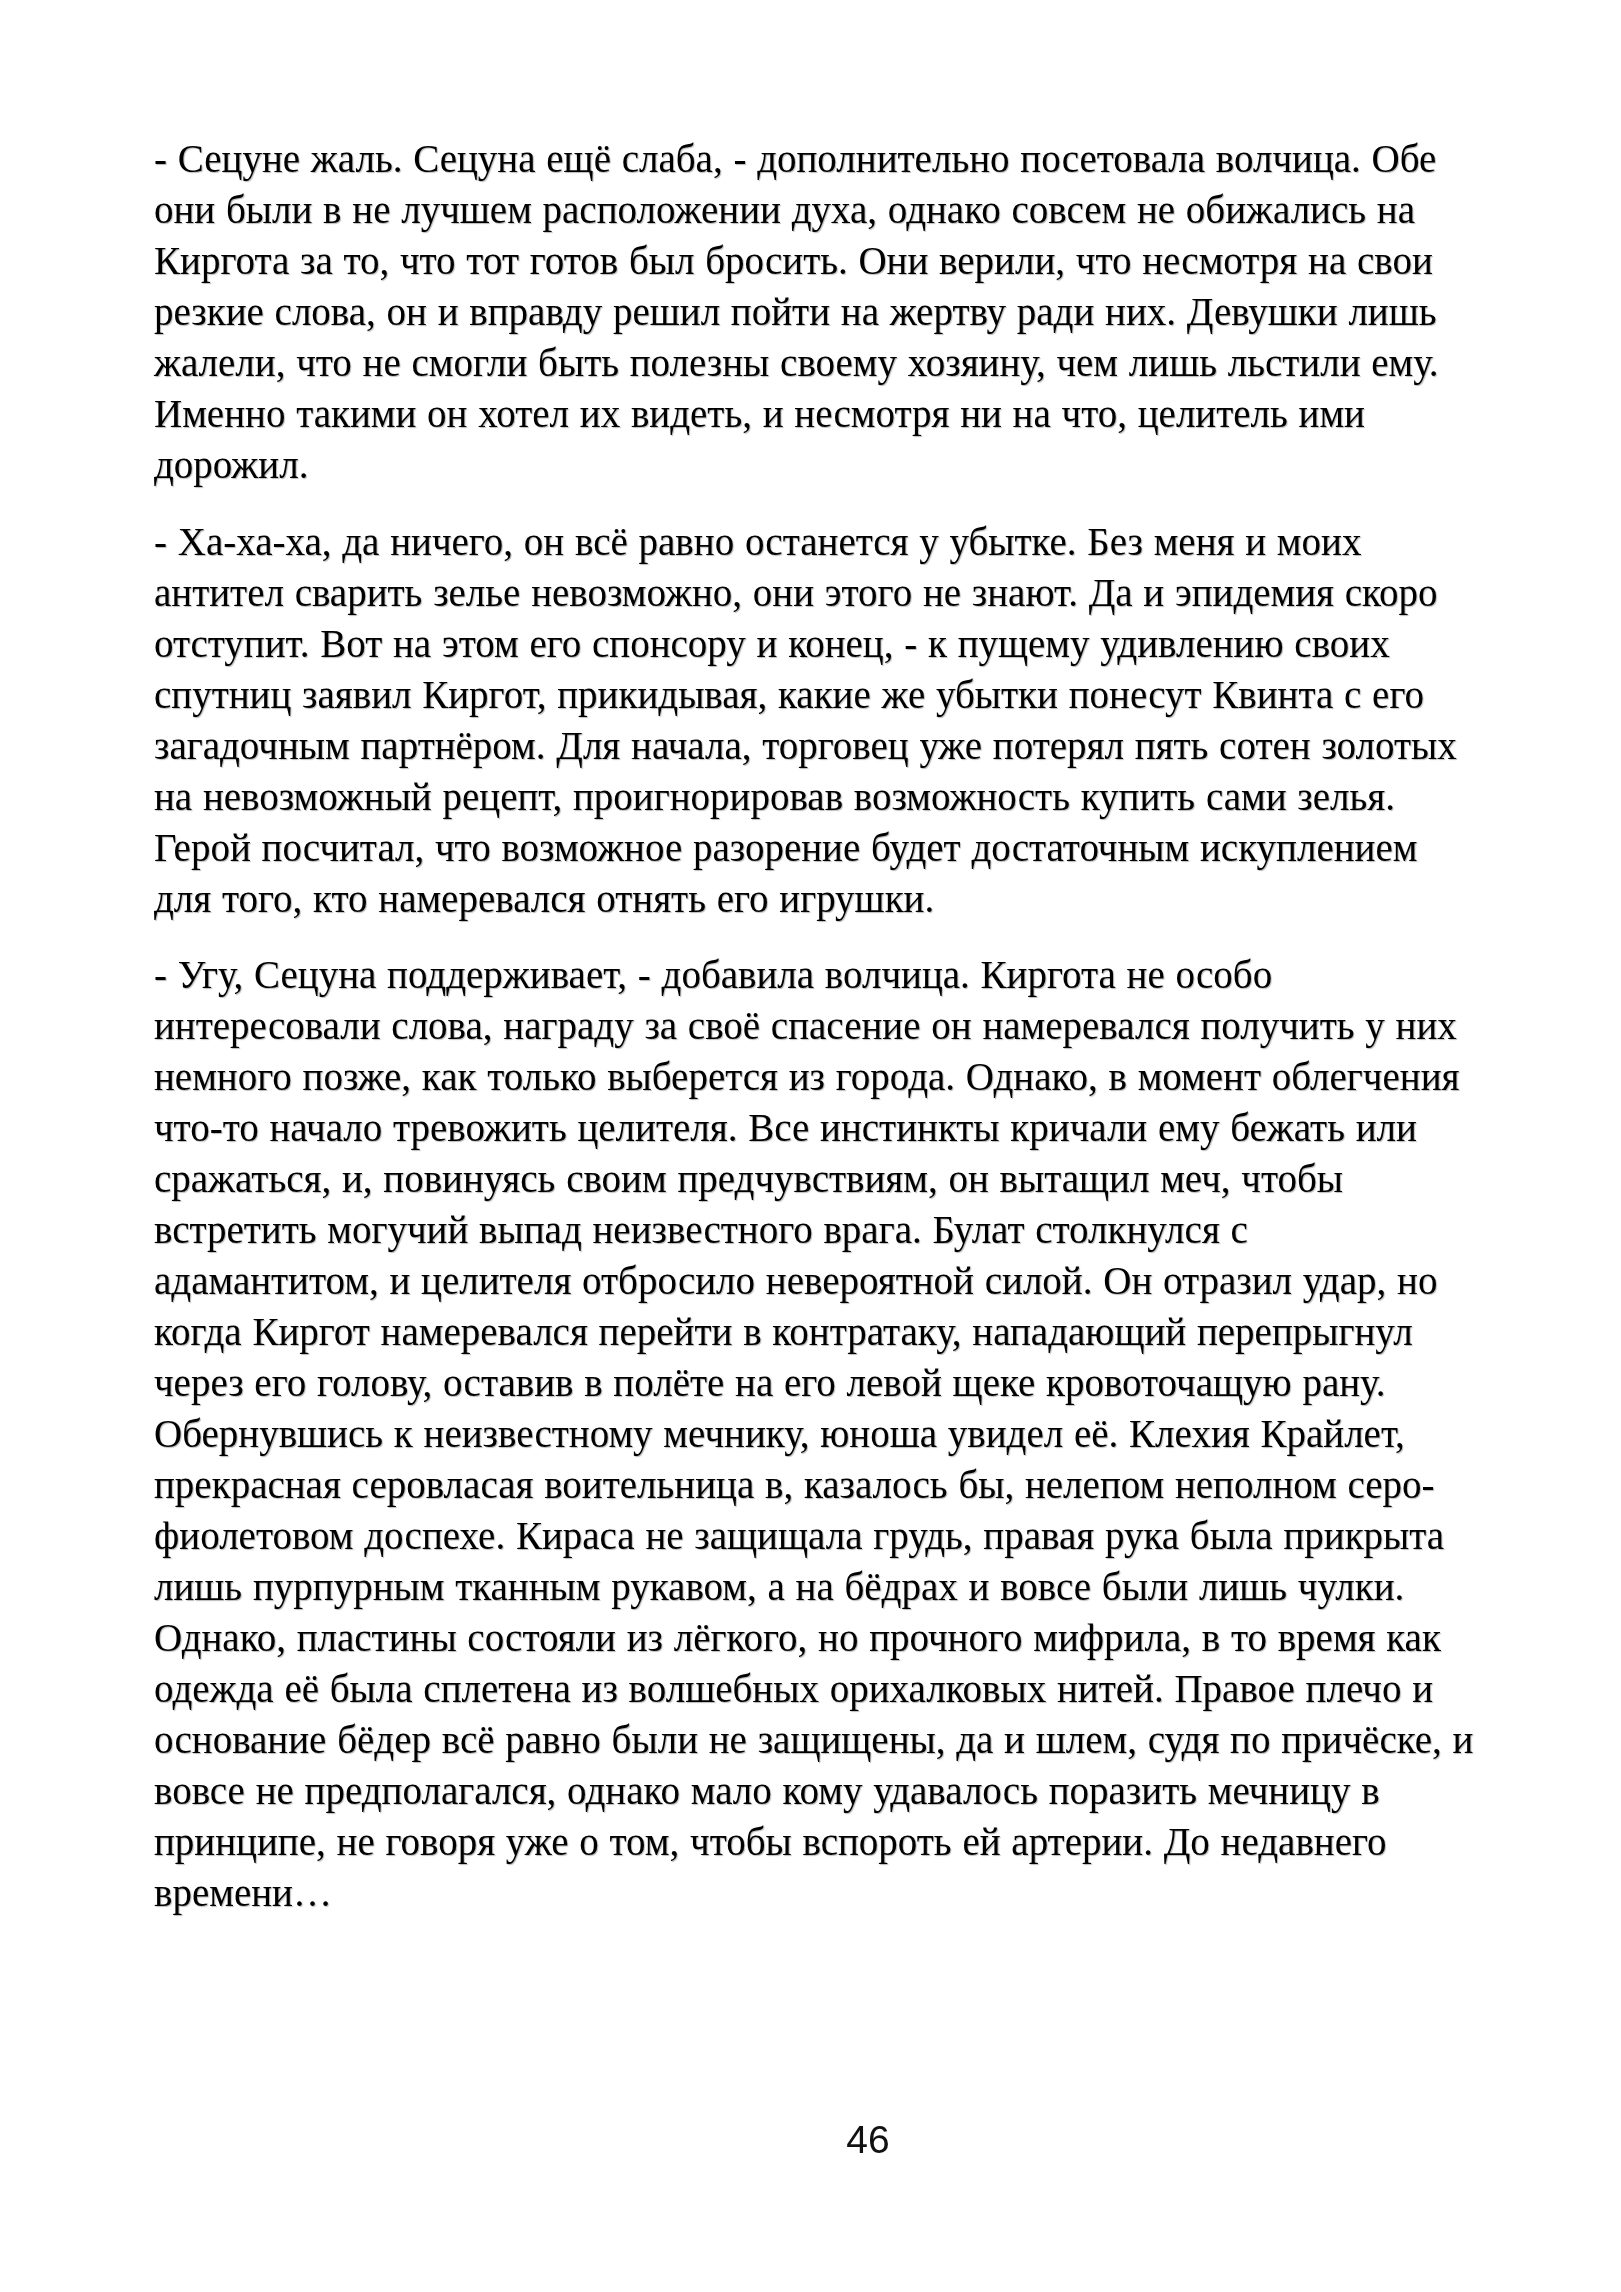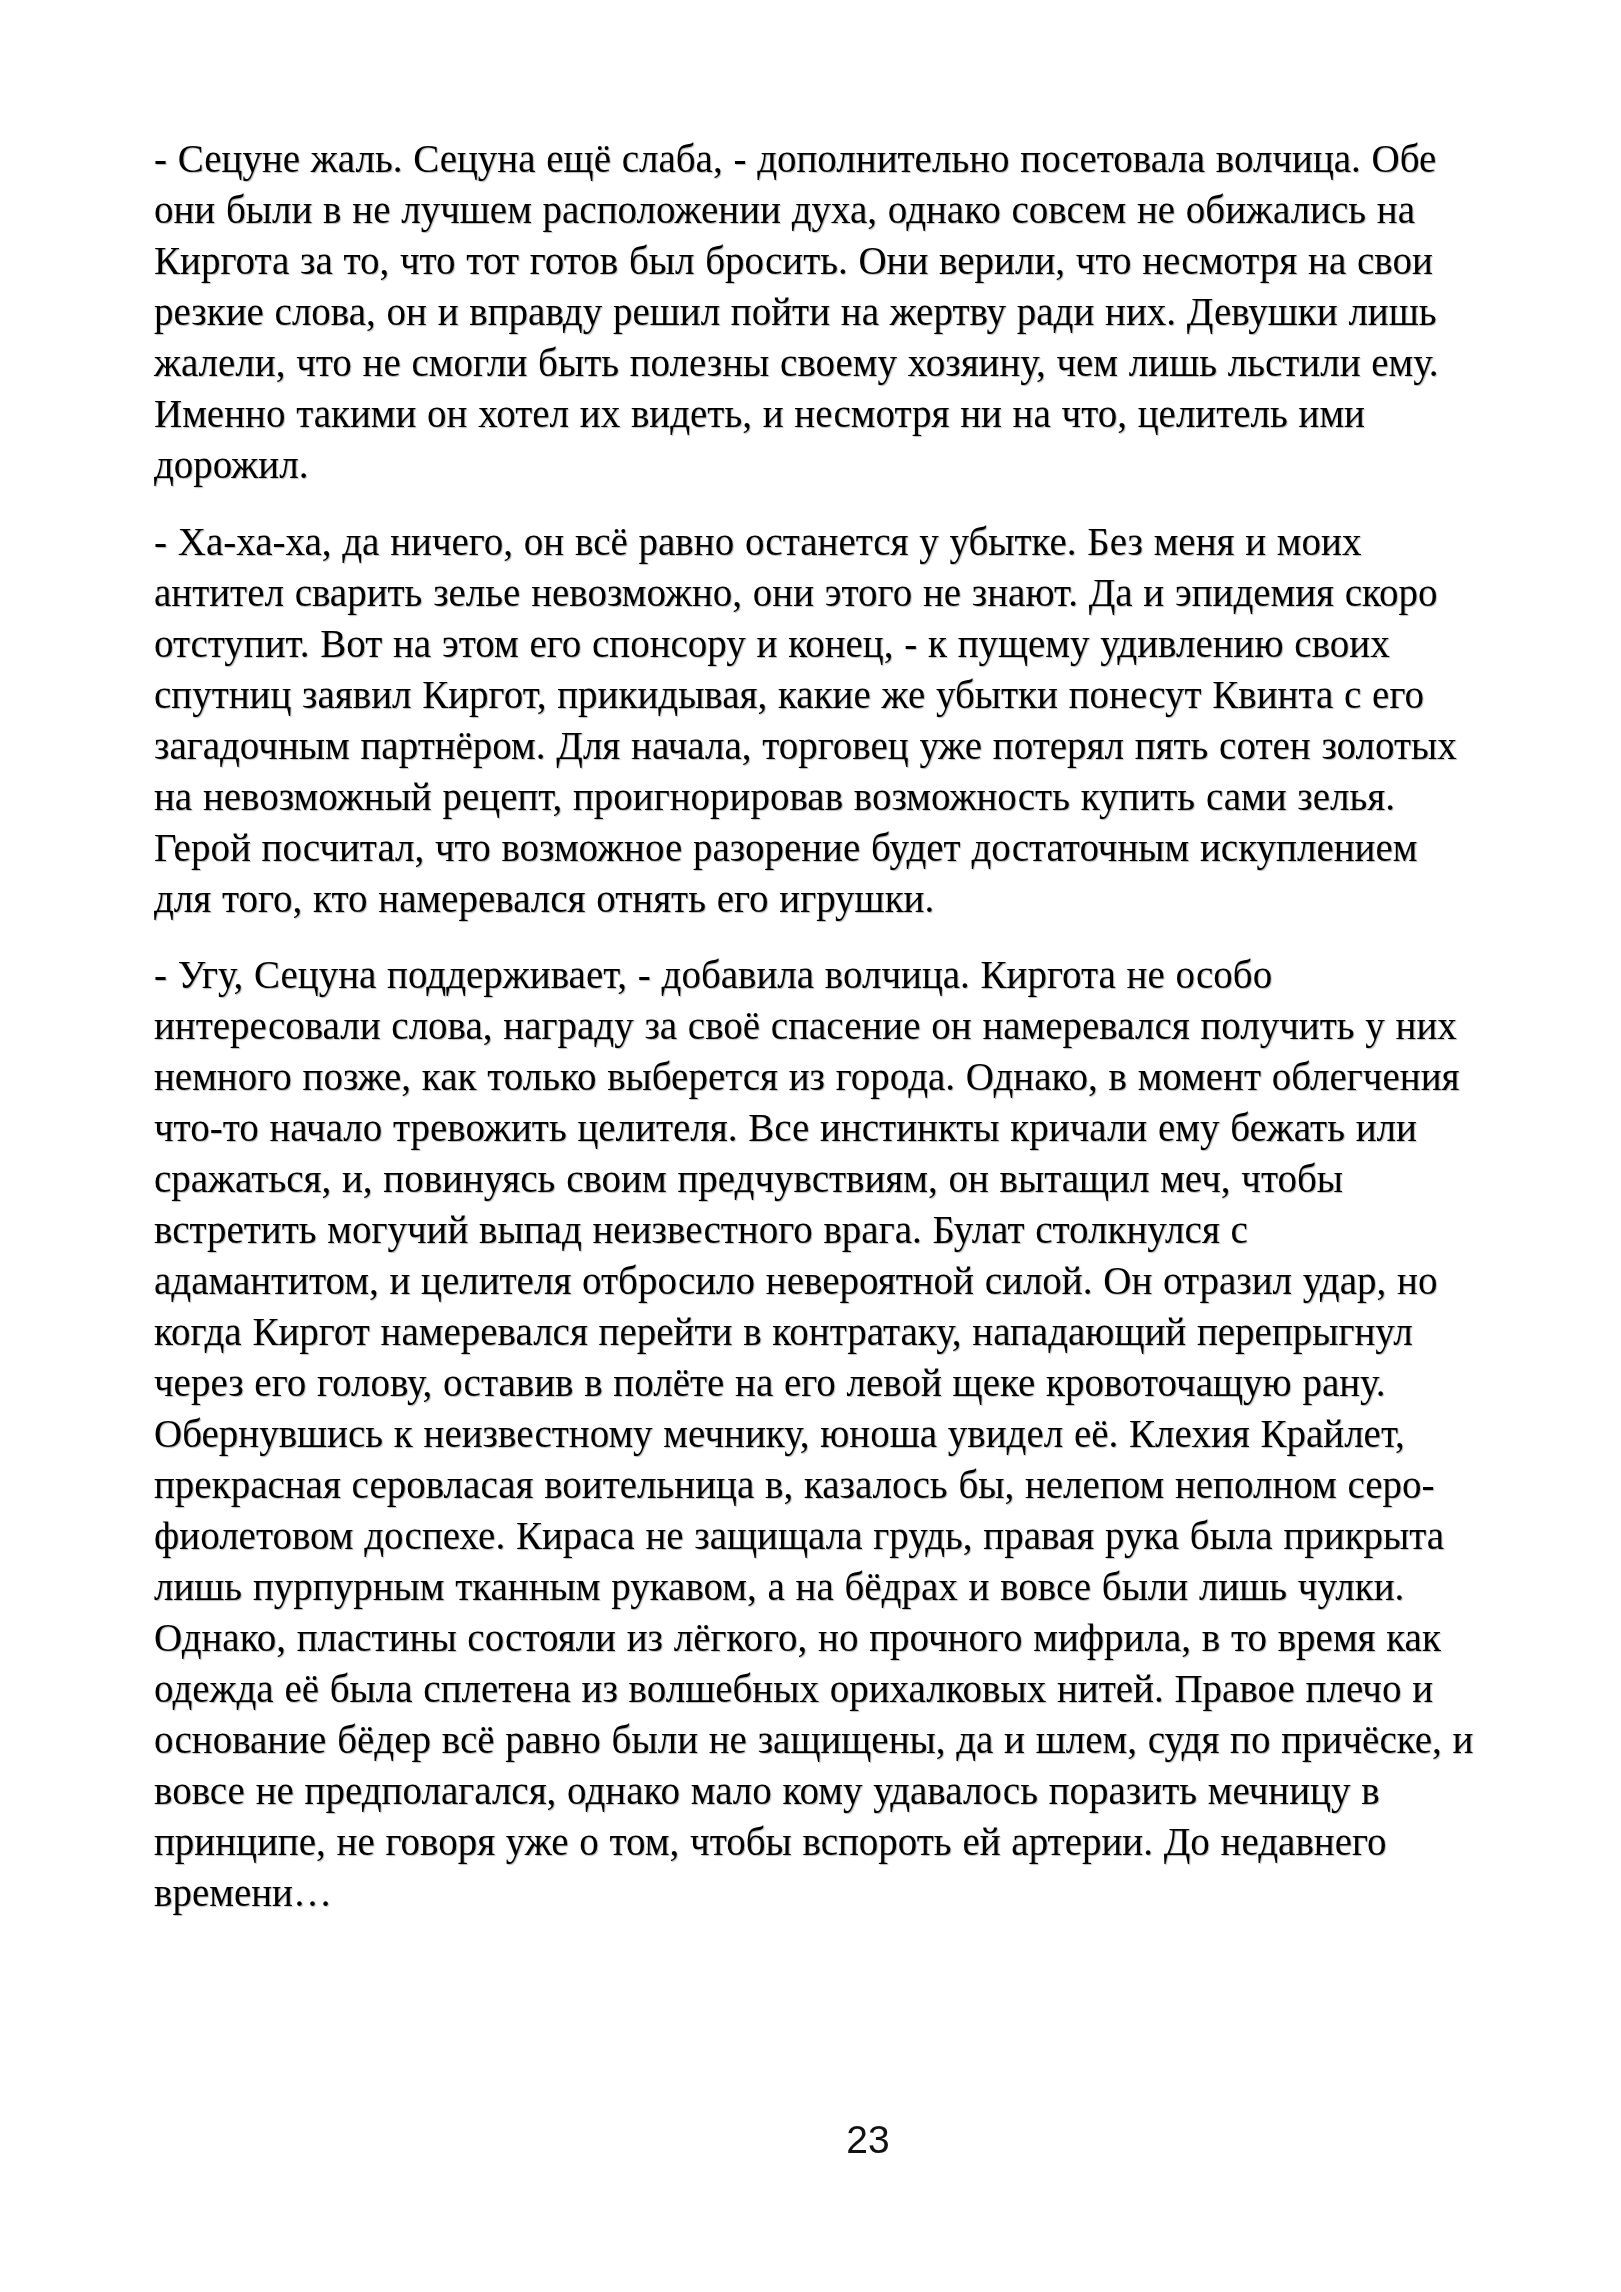--- a/index.html
+++ b/index.html
@@ -52,16 +52,16 @@
 </head>
 <body>
 
 <div class="page">
   <div class="content">
     <p>- Сецуне жаль. Сецуна ещё слаба, - дополнительно посетовала волчица. Обе они были в не лучшем расположении духа, однако совсем не обижались на Киргота за то, что тот готов был бросить. Они верили, что несмотря на свои резкие слова, он и вправду решил пойти на жертву ради них. Девушки лишь жалели, что не смогли быть полезны своему хозяину, чем лишь льстили ему. Именно такими он хотел их видеть, и несмотря ни на что, целитель ими дорожил.</p>
     <p>- Ха-ха-ха, да ничего, он всё равно останется у убытке. Без меня и моих антител сварить зелье невозможно, они этого не знают. Да и эпидемия скоро отступит. Вот на этом его спонсору и конец, - к пущему удивлению своих спутниц заявил Киргот, прикидывая, какие же убытки понесут Квинта с его загадочным партнёром. Для начала, торговец уже потерял пять сотен золотых на невозможный рецепт, проигнорировав возможность купить сами зелья. Герой посчитал, что возможное разорение будет достаточным искуплением для того, кто намеревался отнять его игрушки.</p>
     <p>- Угу, Сецуна поддерживает, - добавила волчица. Киргота не особо интересовали слова, награду за своё спасение он намеревался получить у них немного позже, как только выберется из города. Однако, в момент облегчения что-то начало тревожить целителя. Все инстинкты кричали ему бежать или сражаться, и, повинуясь своим предчувствиям, он вытащил меч, чтобы встретить могучий выпад неизвестного врага. Булат столкнулся с адамантитом, и целителя отбросило невероятной силой. Он отразил удар, но когда Киргот намеревался перейти в контратаку, нападающий перепрыгнул через его голову, оставив в полёте на его левой щеке кровоточащую рану. Обернувшись к неизвестному мечнику, юноша увидел её. Клехия Крайлет, прекрасная серовласая воительница в, казалось бы, нелепом неполном серо-фиолетовом доспехе. Кираса не защищала грудь, правая рука была прикрыта лишь пурпурным тканным рукавом, а на бёдрах и вовсе были лишь чулки. Однако, пластины состояли из лёгкого, но прочного мифрила, в то время как одежда её была сплетена из волшебных орихалковых нитей. Правое плечо и основание бёдер всё равно были не защищены, да и шлем, судя по причёске, и вовсе не предполагался, однако мало кому удавалось поразить мечницу в принципе, не говоря уже о том, чтобы вспороть ей артерии. До недавнего времени…</p>
   </div>
   <div class="page-footer">
-    <span class="page-number">23</span>
+    <span class="page-number">46</span>
   </div>
 </div>
 
 
 </body></html>

